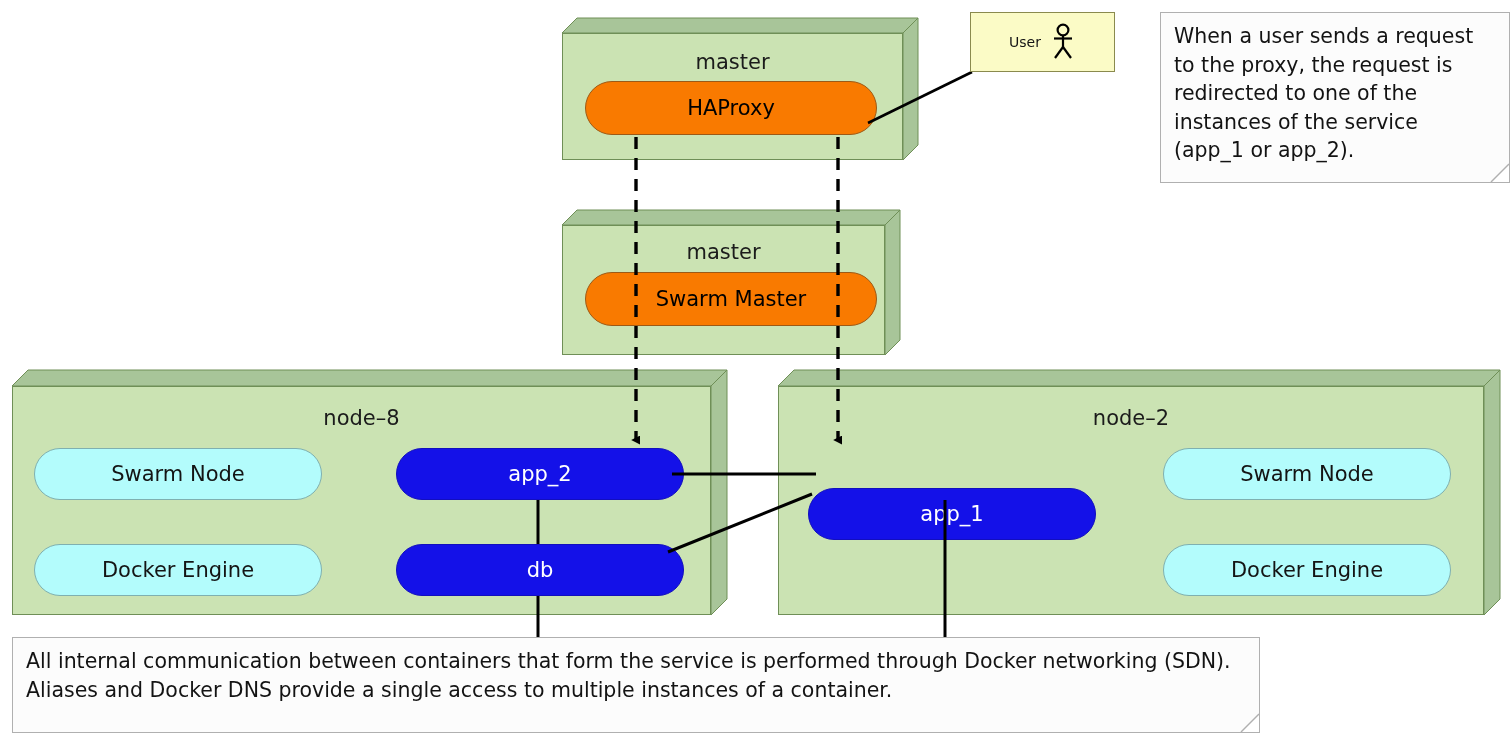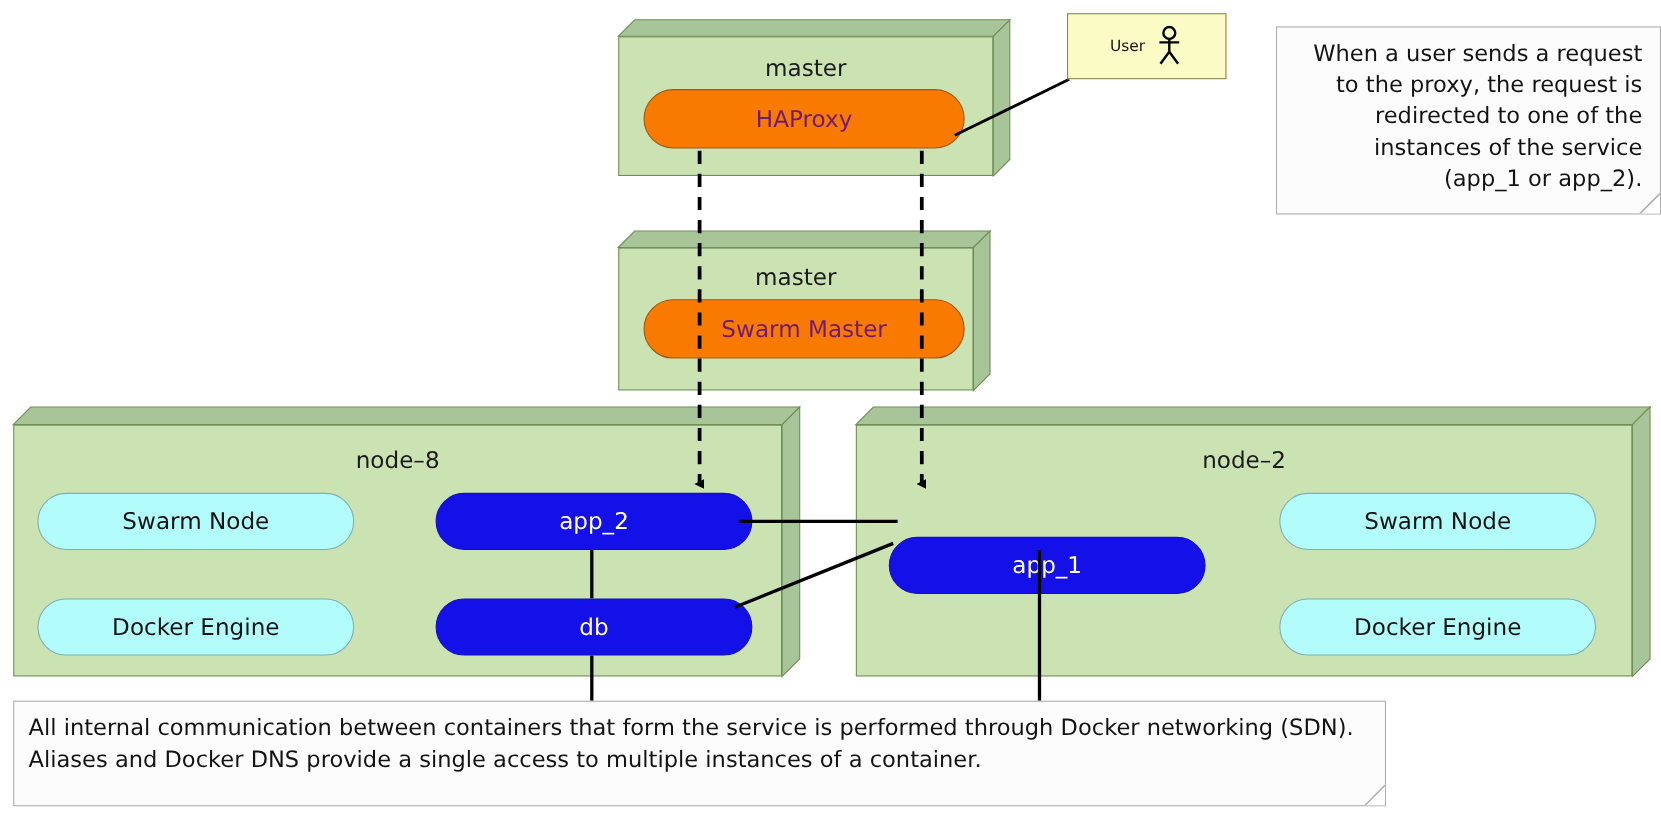--- a/index.html
+++ b/index.html
@@ -23,21 +23,21 @@
     z-index:6;
   }
   .pill{
     position:absolute;
     display:flex;align-items:center;justify-content:center;
     border-radius:34px;
     font-size:21px;
     box-sizing:border-box;
     z-index:5;
   }
-  .pill.orange{background:#f97a00;border:1px solid #9c5a16;color:#701a75;}
+  .pill.orange{background:#f97a00;border:1px solid #9c5a16;color:#000000;}
   .pill.cyan{background:#b3fcfc;border:1px solid #7fb0b0;color:#141414;}
   .pill.blue{background:#1411e8;border:1px solid #120fbe;color:#ffffff;}
   .actorbox{
     position:absolute;
     background:#fbfbc6;
     border:1px solid #8a8a4e;
     display:flex;align-items:center;justify-content:center;
     gap:9px;
     font-size:14px;color:#141414;
     box-sizing:border-box;
@@ -160,21 +160,21 @@
     <span>User</span>
     <svg width="26" height="38" viewBox="0 0 26 38">
       <circle cx="13" cy="7" r="5.4" fill="none" stroke="#000000" stroke-width="2.2"></circle>
       <line x1="13" y1="12.6" x2="13" y2="24" stroke="#000000" stroke-width="2.2"></line>
       <line x1="4" y1="15.5" x2="22" y2="15.5" stroke="#000000" stroke-width="2.2"></line>
       <line x1="13" y1="24" x2="5" y2="35" stroke="#000000" stroke-width="2.2"></line>
       <line x1="13" y1="24" x2="21" y2="35" stroke="#000000" stroke-width="2.2"></line>
     </svg>
   </div>
 
-  <div class="note" id="usernote" style="left:1160px;top:24px;width:350px;height:171px;text-align:right;">
+  <div class="note" id="usernote" style="left:1160px;top:12px;width:350px;height:171px;">
     <div class="notetext">When a user sends a request to the proxy, the request is redirected to one of the instances of the service (app_1 or app_2).</div>
     <svg class="foldline" style="width:18px;height:18px;right:0;bottom:0;" viewBox="0 0 18 18">
       <polygon points="18,0 18,18 0,18" fill="#ffffff"></polygon>
       <line x1="18" y1="0" x2="0" y2="18" stroke="#b0b0b0" stroke-width="1.4"></line>
     </svg>
   </div>
 
   <div class="note" id="bottomnote" style="left:12px;top:637px;width:1248px;height:96px;">
     <div class="notetext">All internal communication between containers that form the service is performed through Docker networking (SDN). Aliases and Docker DNS provide a single access to multiple instances of a container.</div>
     <svg class="foldline" style="width:18px;height:18px;right:0;bottom:0;" viewBox="0 0 18 18">

